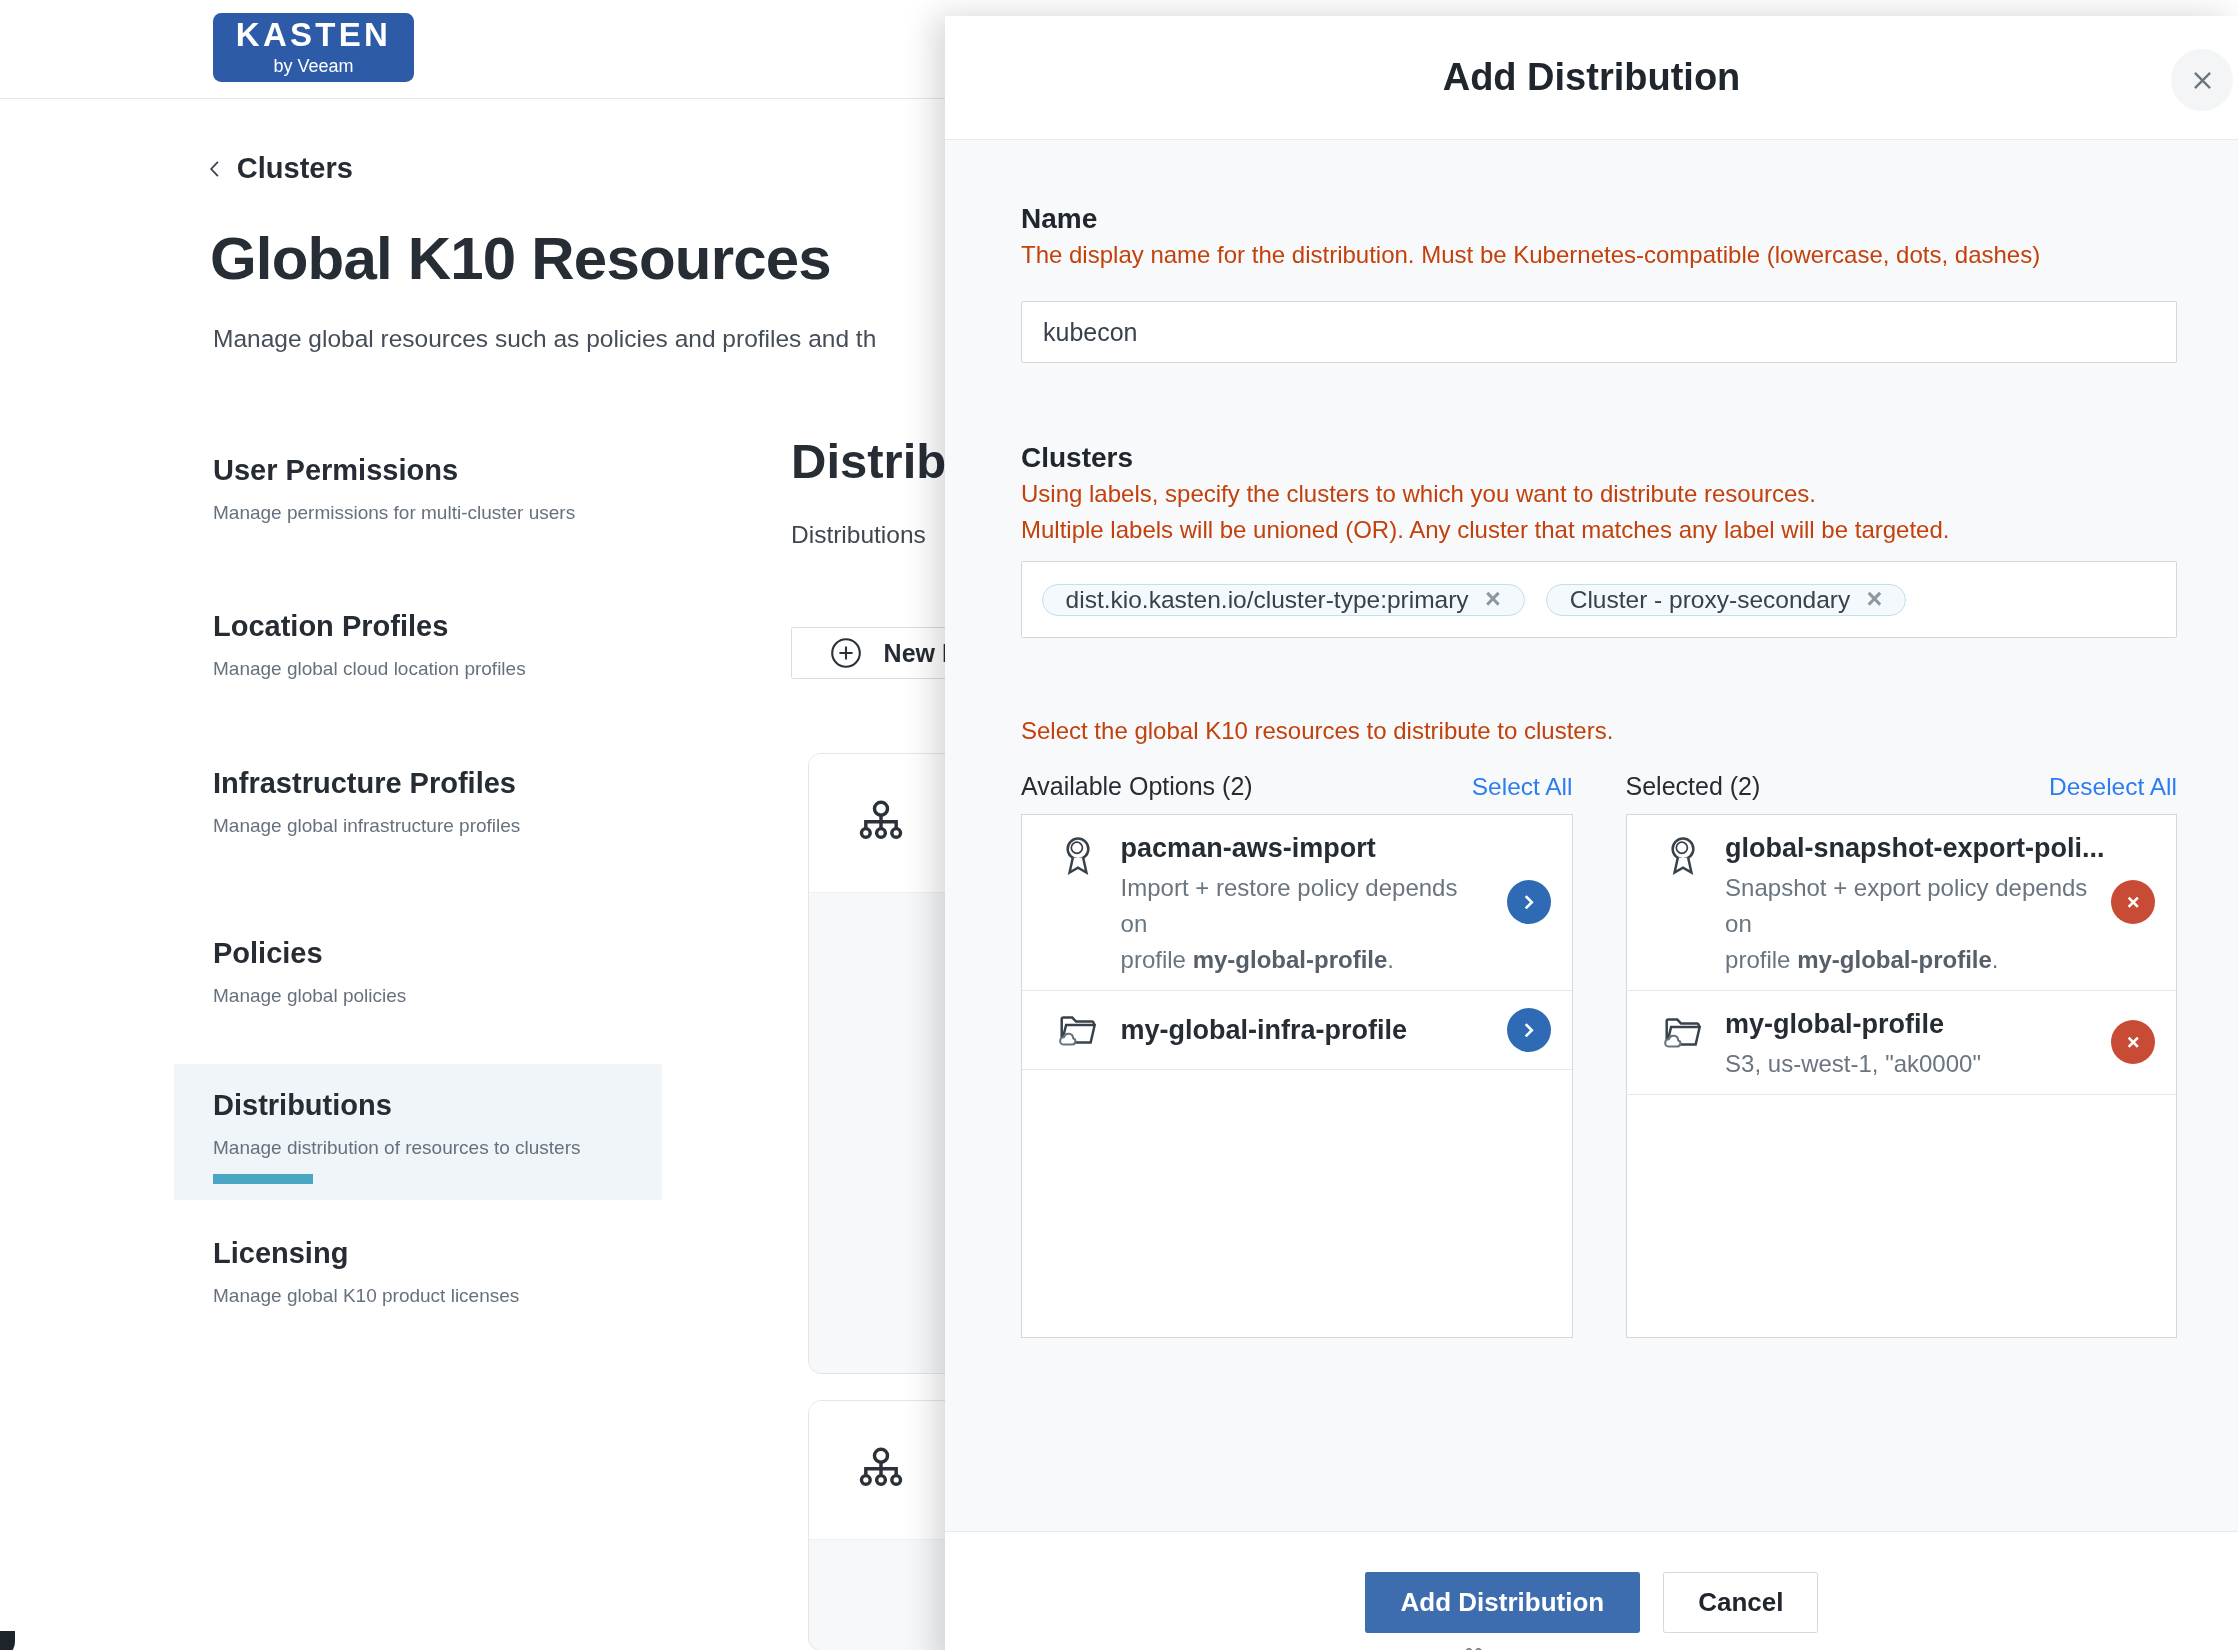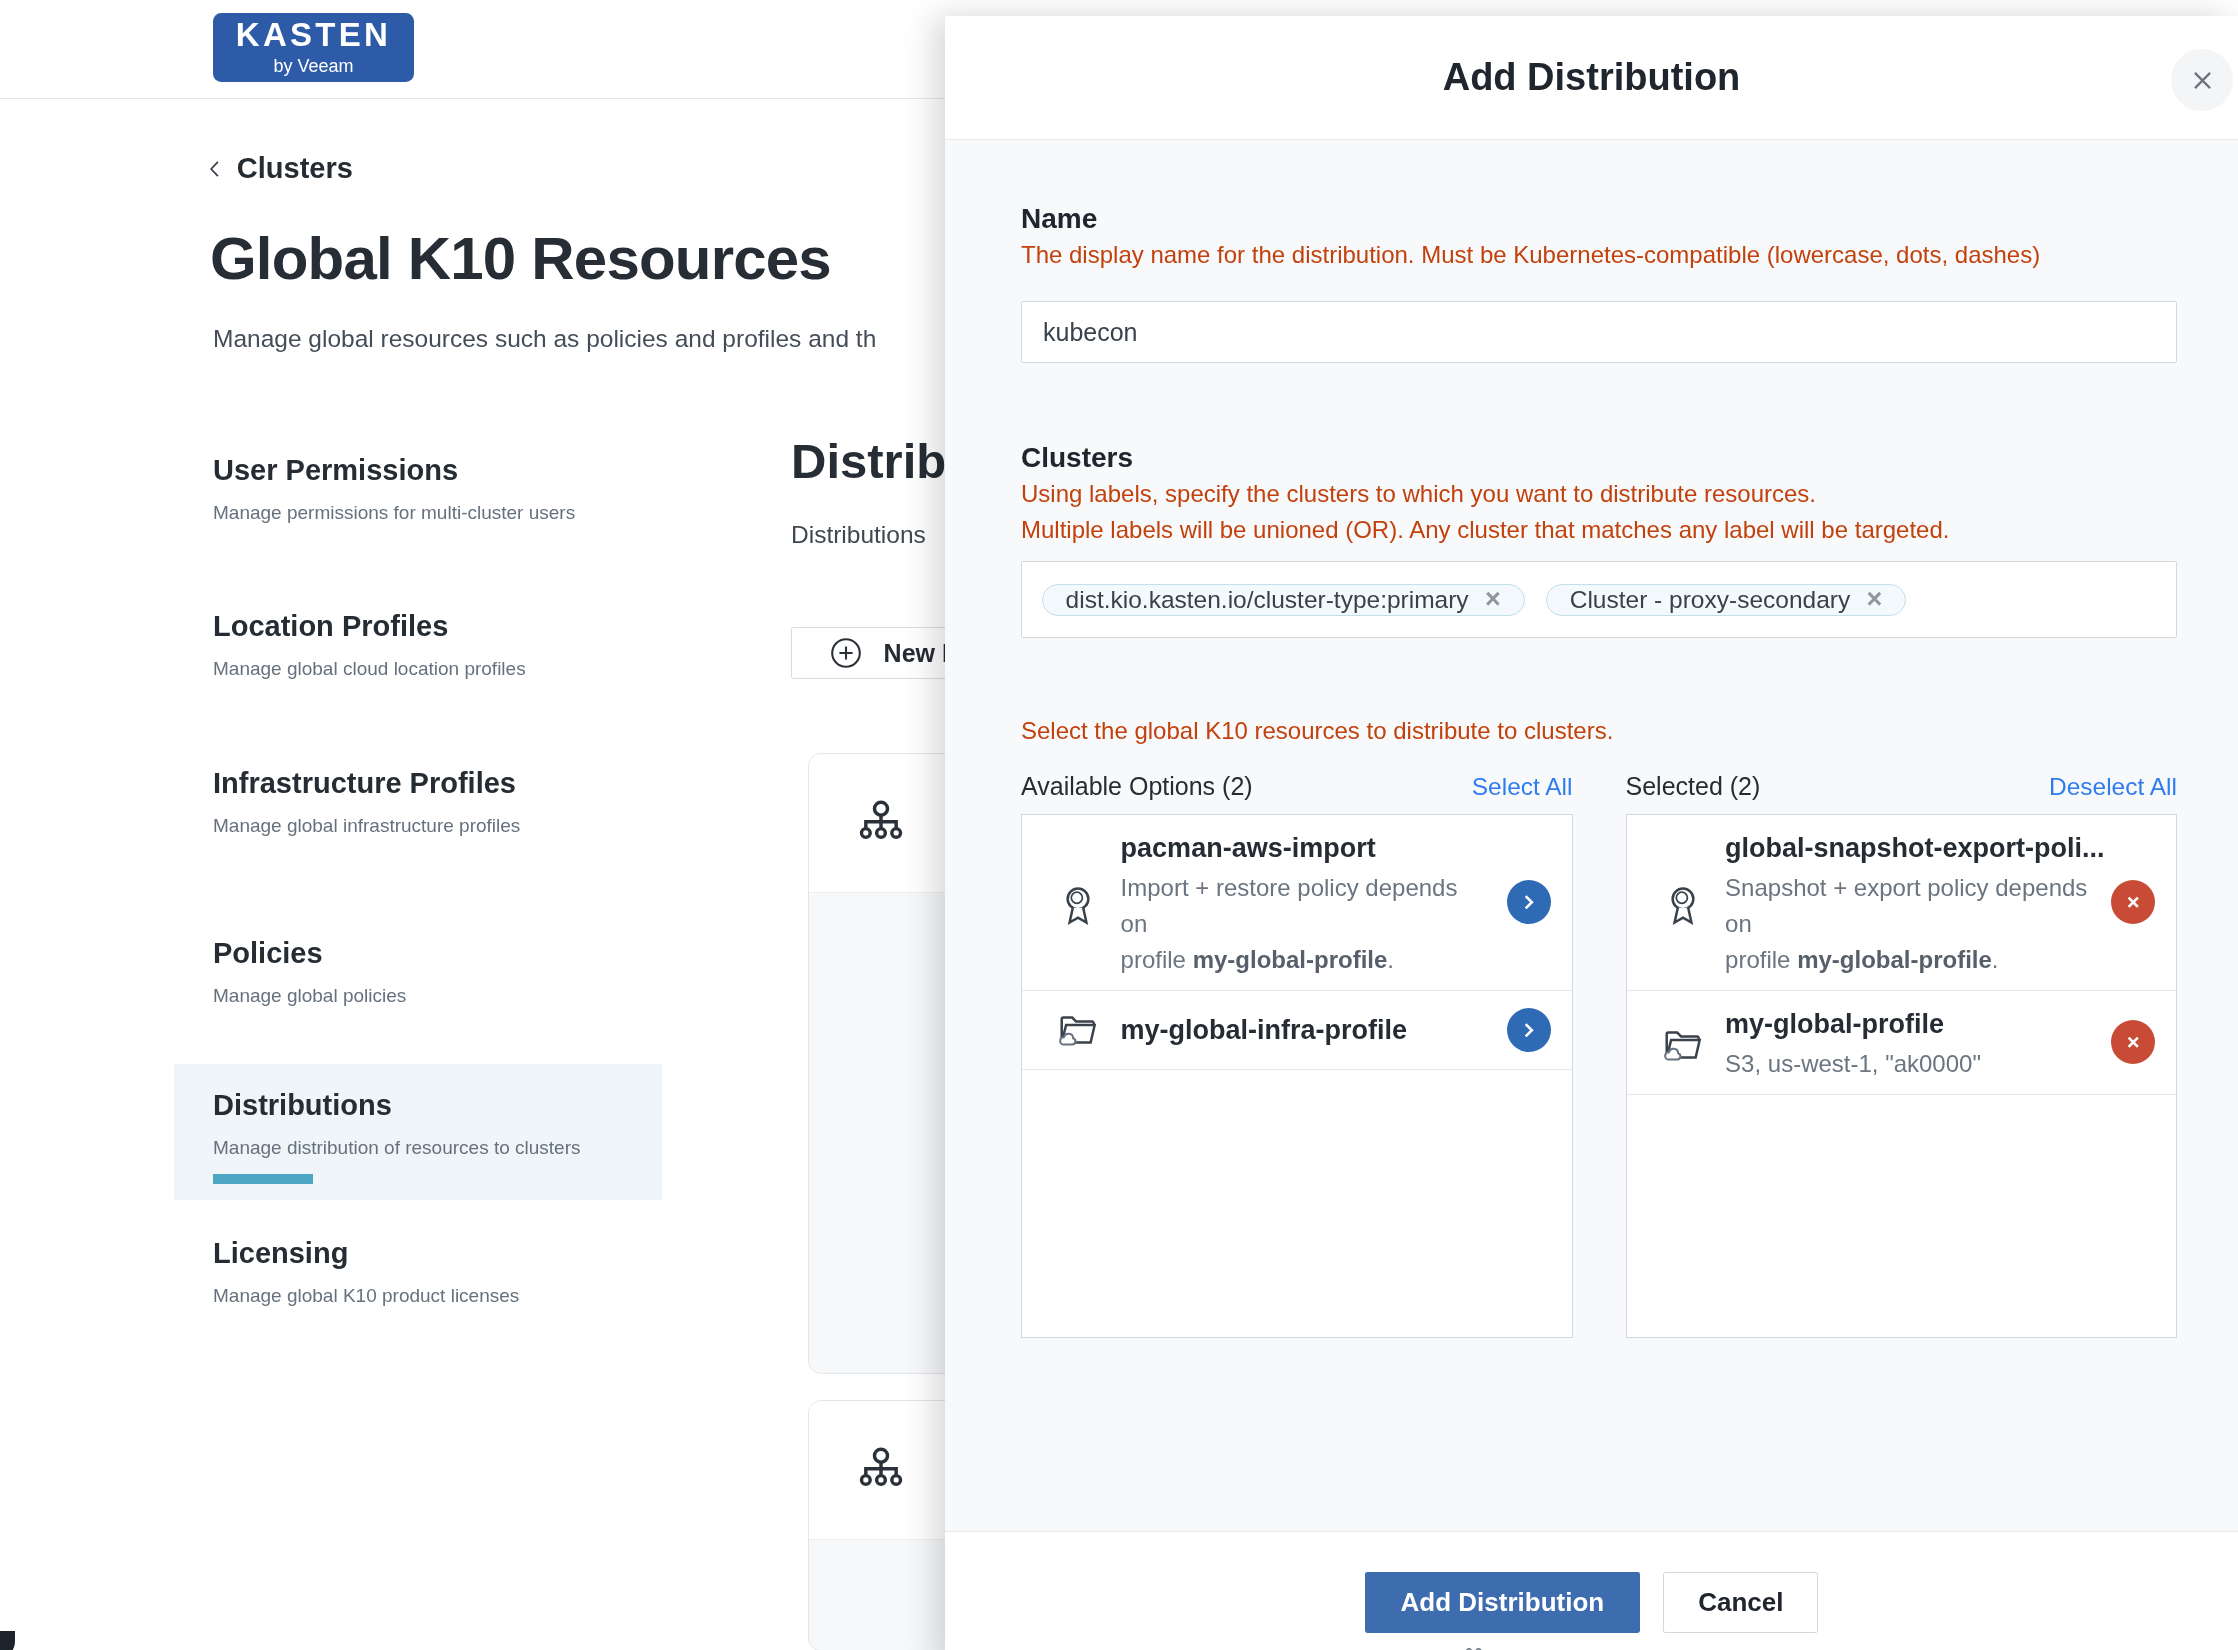--- a/index.html
+++ b/index.html
@@ -61,21 +61,21 @@
           border:1.6px solid #c3e0ea; border-radius:24.5px; font-size:24.5px; color:#39424b; white-space:nowrap; }
   .chip-x { color:#8d97a0; font-size:27px; font-weight:700; line-height:1; cursor:pointer; }
 
   .sec-resources { margin-top:75px; }
   .cols-head { display:flex; gap:53px; margin-top:23px; }
   .col-head { width:554px; display:flex; justify-content:space-between; align-items:baseline; }
   .col-title { font-size:25px; color:#262c33; }
   .col-link { font-size:24.5px; color:#2e7cf0; cursor:pointer; }
   .lists { display:flex; gap:53px; margin-top:13px; }
   .listbox { width:554px; height:524px; background:#fff; border:0.8px solid #d3d8dc; overflow:hidden; }
-  .li { position:relative; display:flex; align-items:center; gap:19.6px; padding:11.4px 82px 11.4px 33px; border-bottom:0.8px solid #e6e9ec; }
+  .li { position:relative; display:flex; align-items:flex-start; gap:19.6px; padding:11.4px 82px 11.4px 33px; border-bottom:0.8px solid #e6e9ec; }
   .li.single { min-height:79px; align-items:center; }
   .li-icon { width:46px; height:46px; flex:none; margin-top:6.5px; }
   .li.single .li-icon { margin-top:0; }
   .li-title { font-size:27px; font-weight:700; color:#262c33; line-height:44px; white-space:nowrap; }
   .li-desc { font-size:24px; color:#6a7580; line-height:36px; }
   .li-desc b { color:#565f6a; font-weight:700; }
   .li-act { position:absolute; right:21px; top:50%; transform:translateY(-50%); width:44px; height:44px; border-radius:50%;
             border:none; display:flex; align-items:center; justify-content:center; cursor:pointer; }
   .li-act.add { background:#2e6bb4; }
   .li-act.rem { background:#c74b35; }

